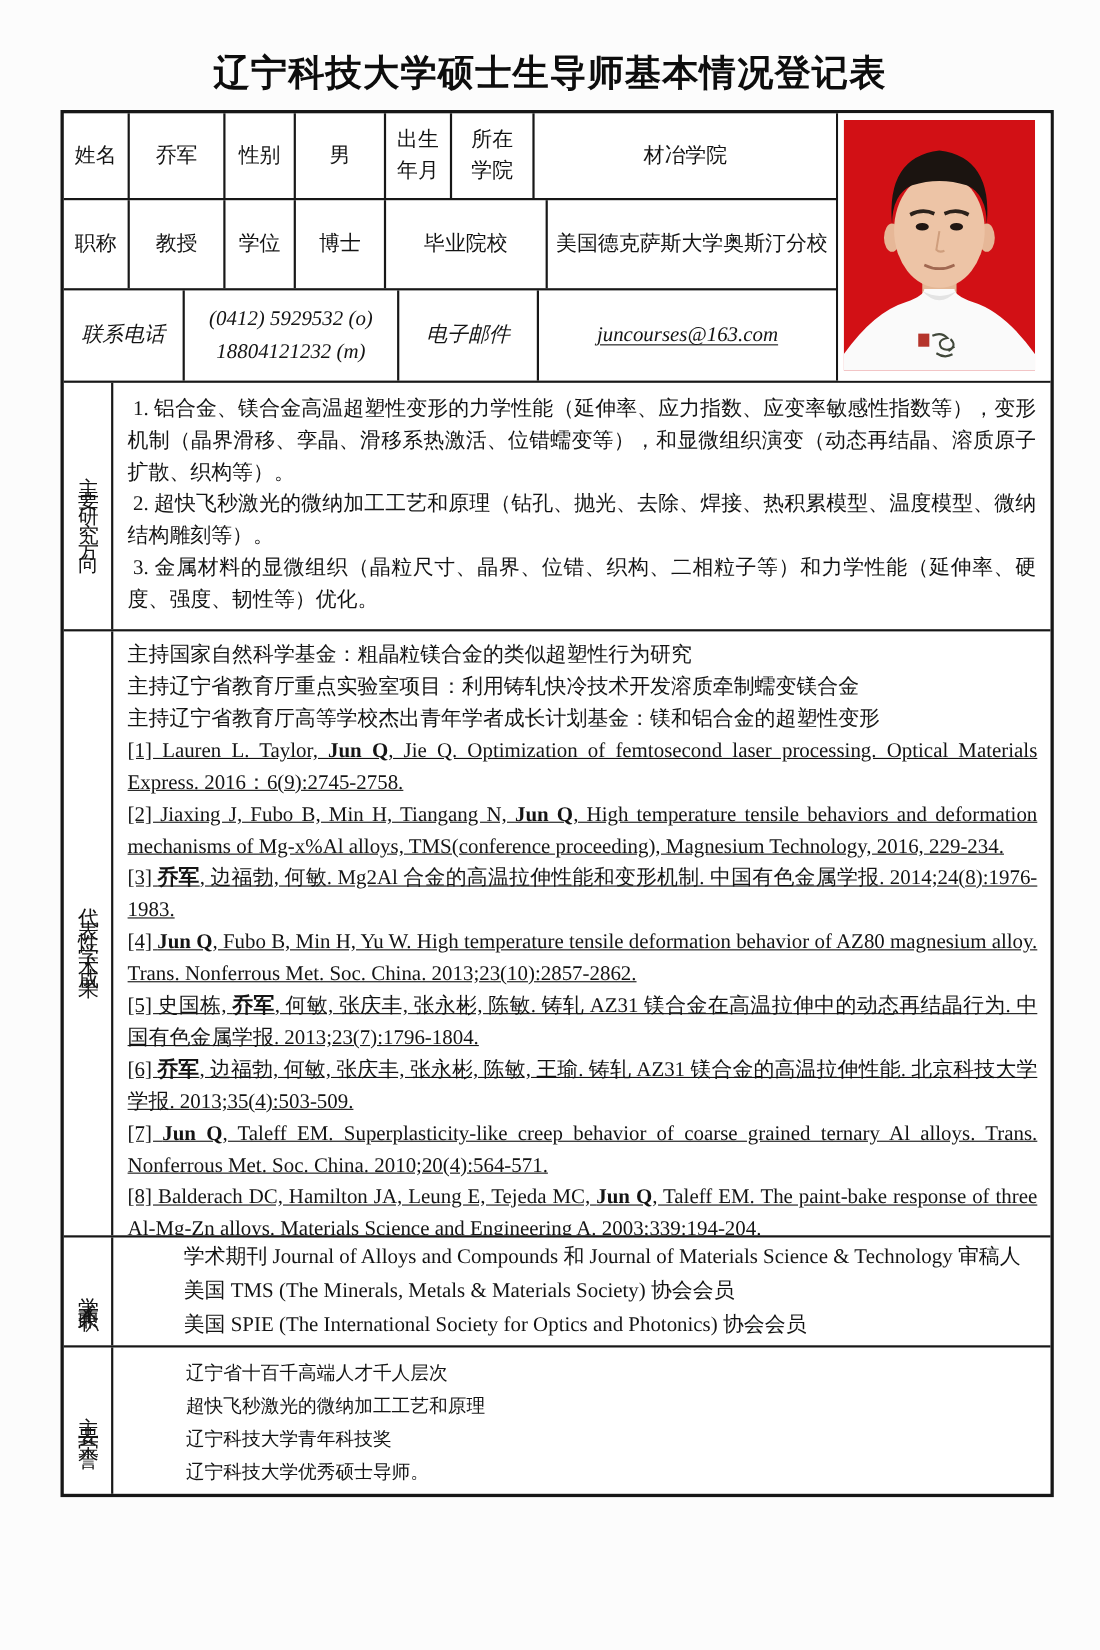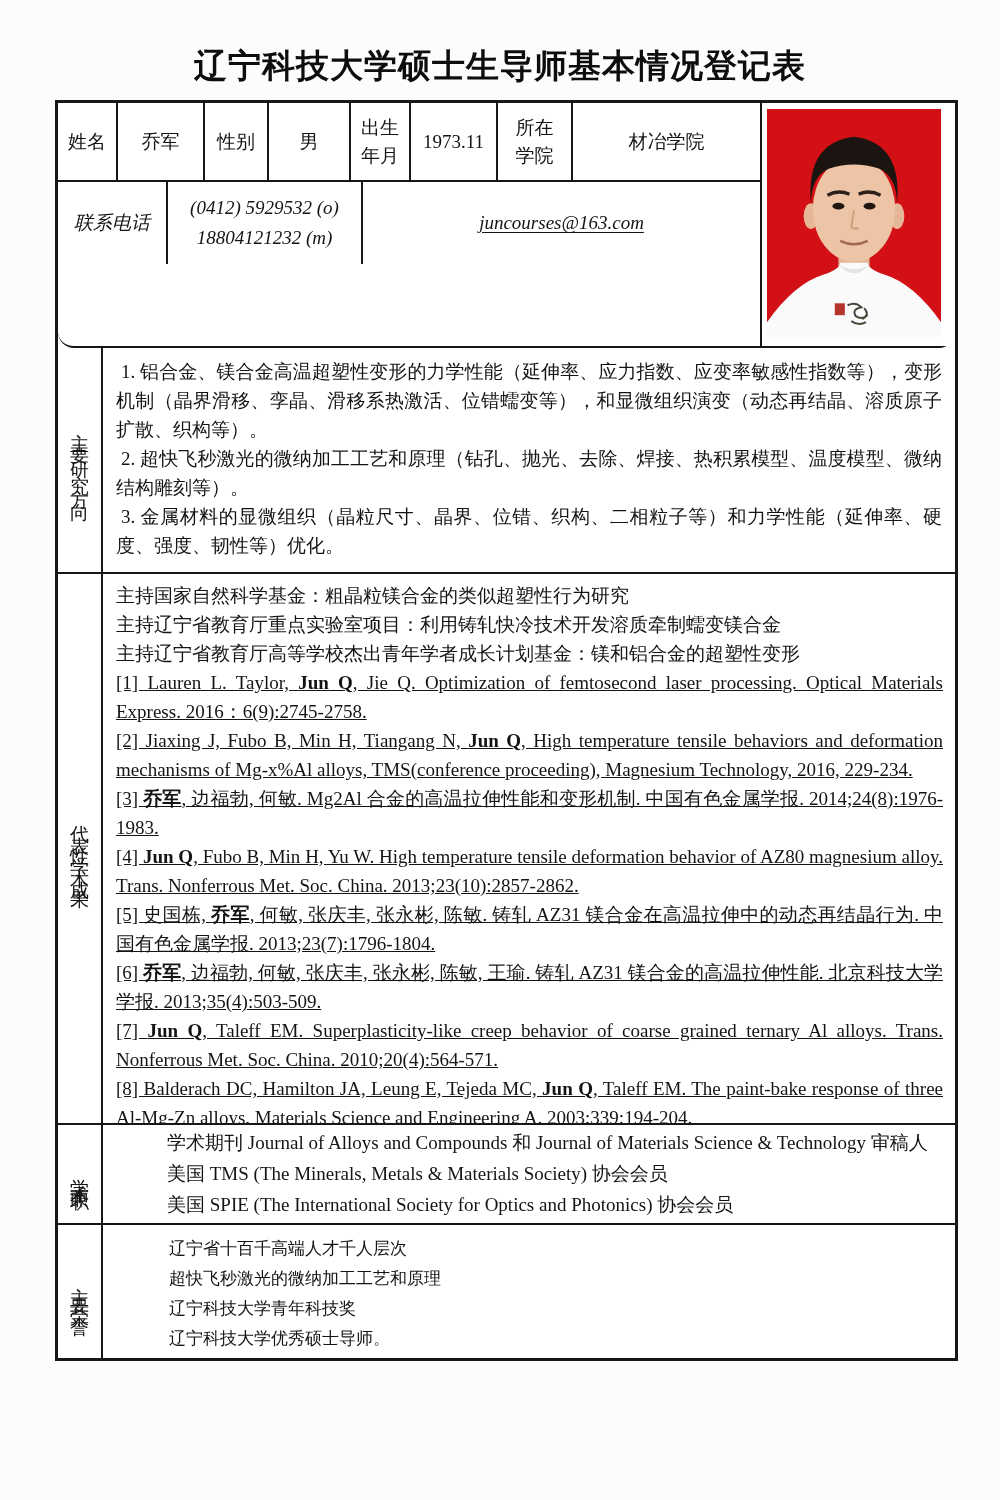--- a/index.html
+++ b/index.html
@@ -15,21 +15,21 @@
     font-family:Liberation Mono, monospace;
     color:#0d0d0d;
   }
   .tbl {
     position:absolute; left:55px; top:100px; width:903px;
     border:3px solid #171717; box-sizing:border-box; background:#fff;
   }
   .tbl, .tbl * { box-sizing:border-box; }
 
   
-  .block-top { display:flex; border-bottom:2px solid #171717;border-radius:16px; }
+  .block-top { display:flex; border-bottom:2px solid #171717; }
   .top-left { width:704px; border-right:2px solid #171717; }
   .trow { display:flex; }
   .r1 { height:79px; border-bottom:2px solid #171717; }
   .r2 { height:82px; border-bottom:2px solid #171717; }
   .r3 { height:82px;font-style:italic; }
   .cell {
     border-right:2px solid #171717; display:flex; flex-direction:column;
     align-items:center; justify-content:center; text-align:center;
     font-size:19px; line-height:1.45; padding:2px;
   }
@@ -87,34 +87,42 @@
       <div class="top-left">
 
         <div class="trow r1">
           <div class="cell" style="width:60px">姓名</div>
           <div class="cell" style="width:87px">乔军</div>
           <div class="cell" style="width:64px">性别</div>
           <div class="cell" style="width:82px">男</div>
           <div class="cell" style="width:60px">
               <span class="two-line">出生年月</span>
             </div>
-          <div class="cell" style="width:87px">1973.11</div>
           <div class="cell" style="width:75px">
               <span class="two-line">所在学院</span>
             </div>
           <div class="cell" style="flex:1">材冶学院</div>
         </div>
 
+        <div class="trow r2">
+          <div class="cell" style="width:60px">职称</div>
+          <div class="cell" style="width:87px">教授</div>
+          <div class="cell" style="width:64px">学位</div>
+          <div class="cell" style="width:82px">博士</div>
+          <div class="cell" style="width:147px">毕业院校</div>
+          <div class="cell" style="flex:1">美国德克萨斯大学奥斯汀分校</div>
+        </div>
 
         <div class="trow r3">
           <div class="cell" style="width:110px">联系电话</div>
           <div class="cell phone-lines" style="width:195px">
             <div>(0412) 5929532 (o)</div>
             <div>18804121232 (m)</div>
           </div>
+          <div class="cell" style="width:127px">电子邮件</div>
           <div class="cell" style="flex:1">
             <span class="email-text">juncourses@163.com</span>
           </div>
         </div>
 
       </div>
 
       <div class="photo-cell">
         <svg width="174" height="228" viewBox="0 0 190 230" preserveAspectRatio="none" role="img">
           <rect x="0" y="0" width="190" height="230" fill="#d21015"></rect>

